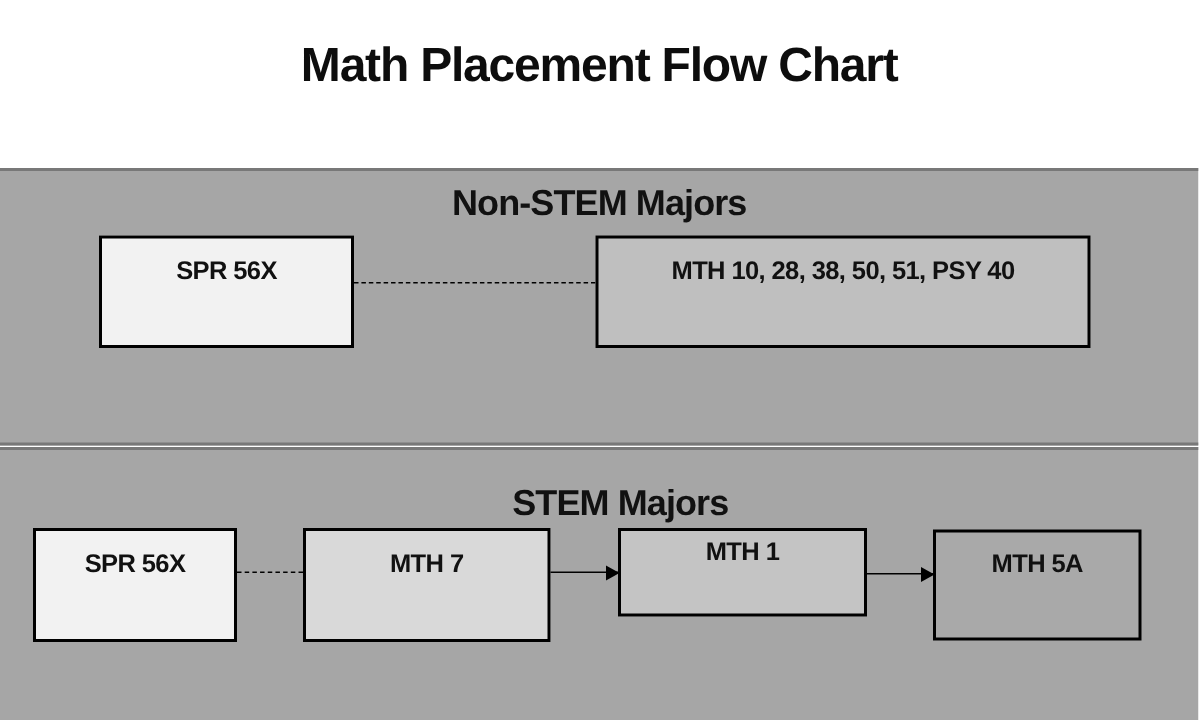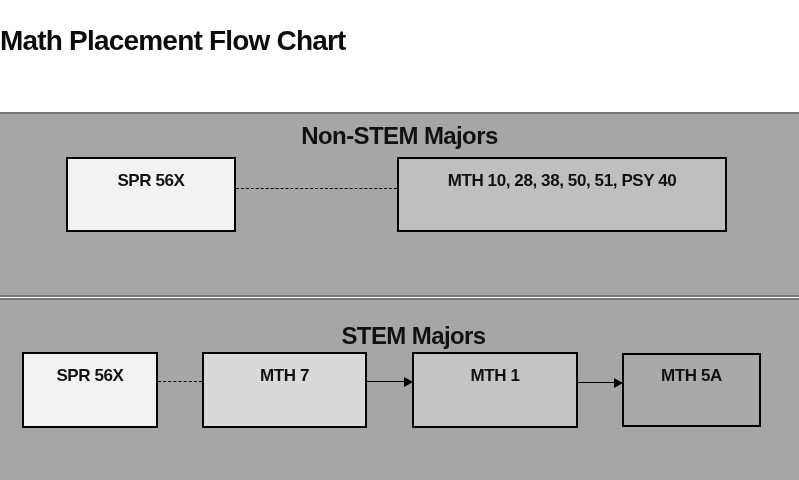--- a/index.html
+++ b/index.html
@@ -8,21 +8,22 @@
     background: #ffffff;
     font-family: "Liberation Sans", sans-serif;
     overflow: hidden;
     position: relative;
   }
   .page { position: absolute; inset: 0; width: 799px; height: 480px; }
 
   .page-title {
     position: absolute;
     top: 25px; left: 0; width: 799px;
-    font-size: 28px;
+    text-align: center;
+    font-size: 32px;
     font-weight: bold;
     color: #0d0d0d;
     letter-spacing: -0.8px;
   }
 
   .band {
     position: absolute;
     left: 0; width: 799px;
     background: #a6a6a6;
     border-top: 2px solid #787878;
@@ -58,21 +59,21 @@
     white-space: nowrap;
   }
 
   
   .n-spr  { left: 66px;  top: 43px; width: 170px; height: 75px; background: #f2f2f2; }
   .n-mth  { left: 397px; top: 43px; width: 330px; height: 75px; background: #bfbfbf; align-items: center; }
 
   
   .s-spr  { left: 22px;  top: 52px; width: 136px; height: 76px; background: #f2f2f2; }
   .s-mth7 { left: 202px; top: 52px; width: 165px; height: 76px; background: #d9d9d9; }
-  .s-mth1 { left: 412px; top: 52px; width: 166px; height: 76px; background: #c4c4c4; }
+  .s-mth1 { left: 412px; top: 52px; width: 166px; height: 59px; background: #c4c4c4; }
   .s-mth5a{ left: 622px; top: 53px; width: 139px; height: 74px; background: #a9a9a9; }
 
   .connector {
     position: absolute;
     height: 0;
   }
   .connector.dashed { border-top: 1.5px dashed #000000; }
   .connector.solid  { border-top: 1.5px solid  #000000; }
 
   .arrowhead {

